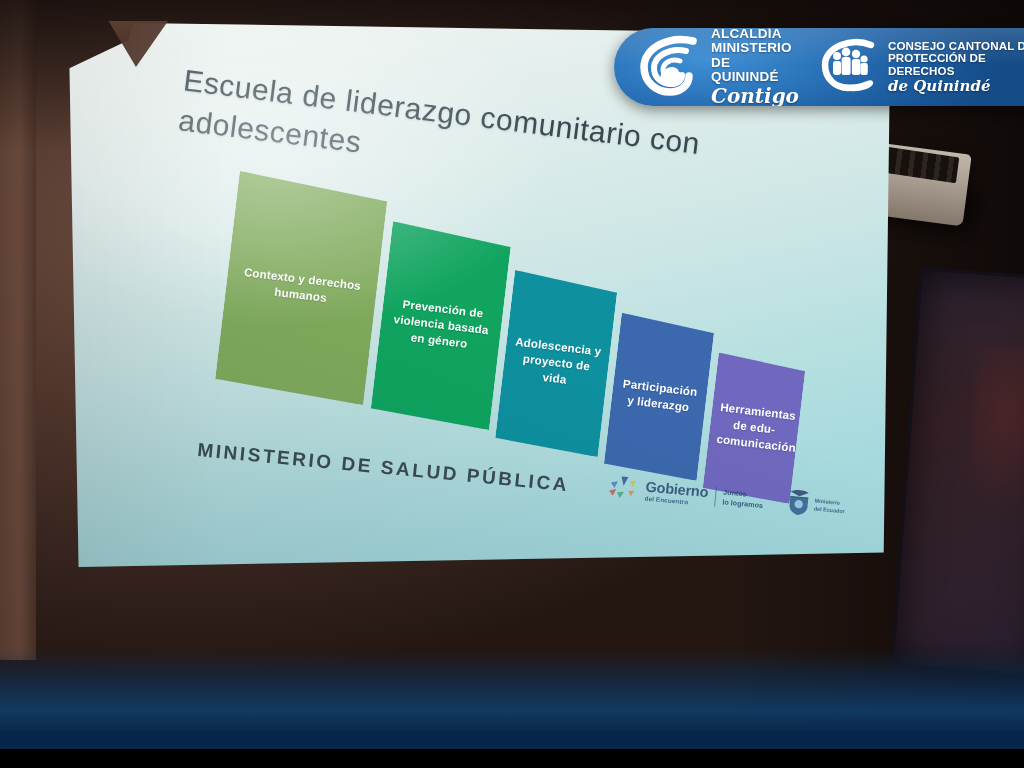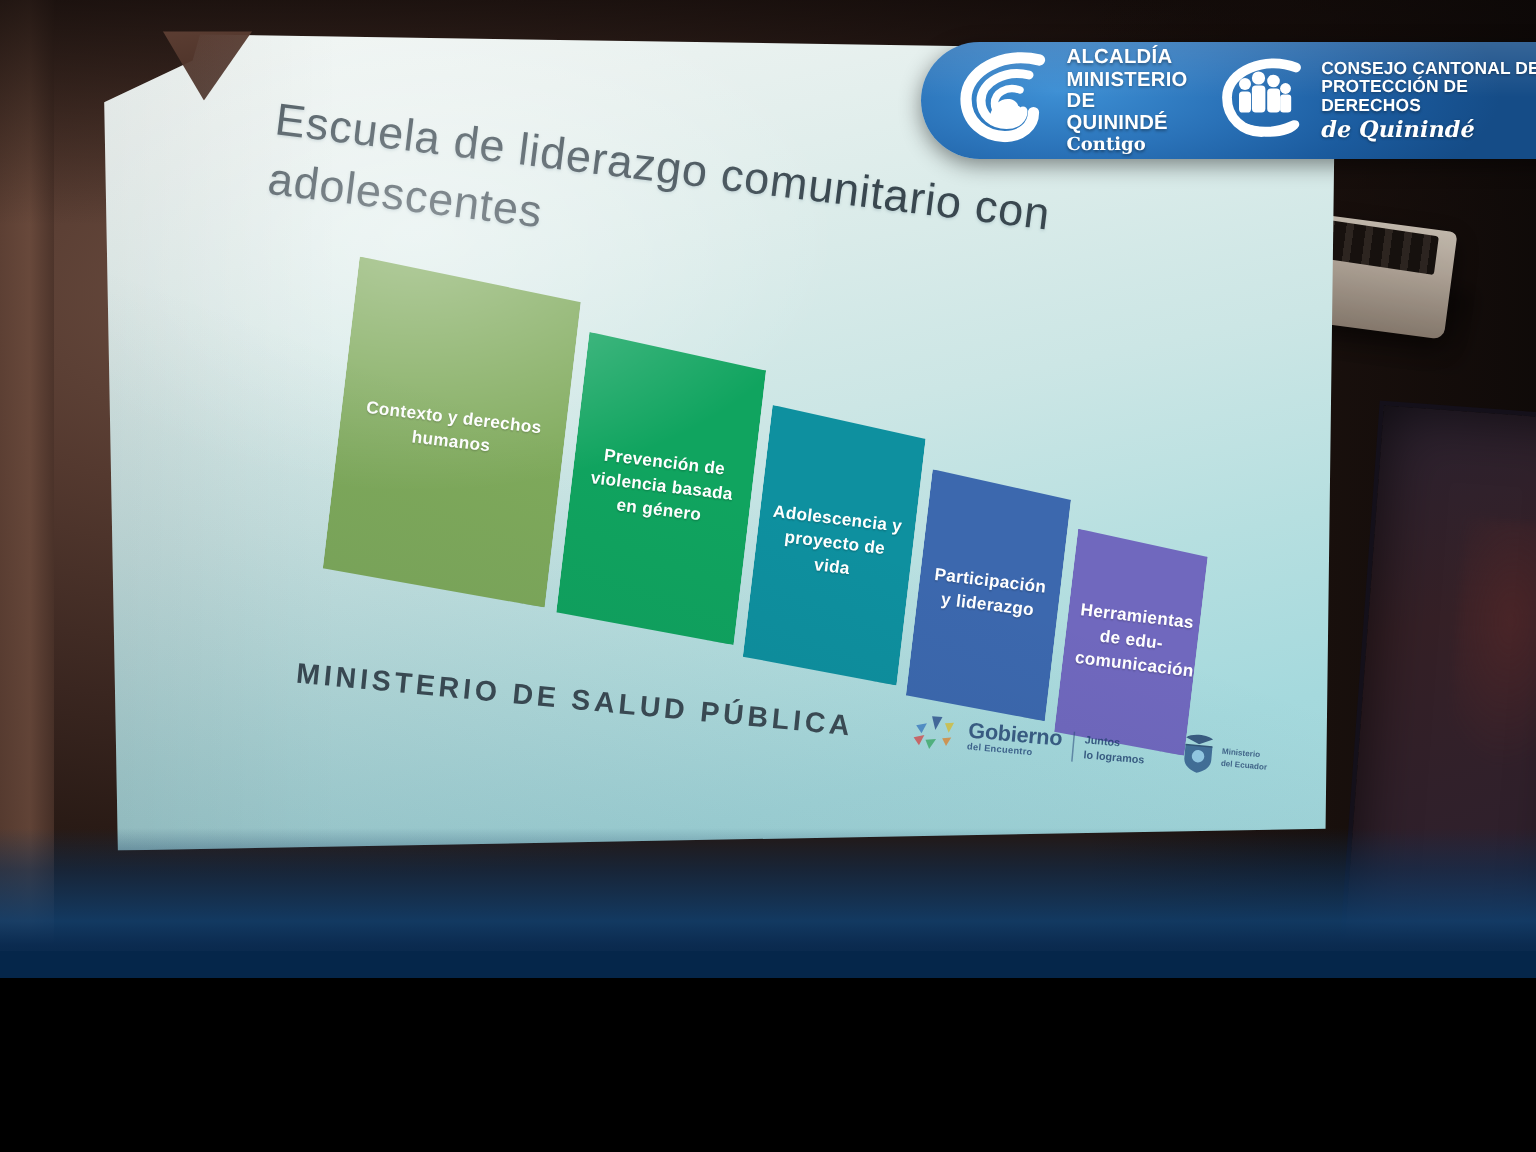--- a/index.html
+++ b/index.html
@@ -5,21 +5,21 @@
   * { box-sizing: border-box; margin: 0; padding: 0; }
   html, body {
     width: 1024px; height: 768px;
     overflow: hidden;
     background: #000;
     font-family: "Liberation Sans", sans-serif;
   }
 
   #stage {
     position: relative;
-    width: 1024px; height: 652px;
+    width: 1024px; height: 749px;
     overflow: hidden;
     background: #f0abfc;
   }
 
   
   .wall {
     position: absolute; inset: 0;
     background:
       radial-gradient(ellipse 70% 60% at 18% 30%, #6b4d40 0%, #54392f 35%, #3a2620 70%, #241712 100%),
       linear-gradient(180deg, #4a3129 0%, #40291f 40%, #2b1c16 100%);
@@ -249,22 +249,22 @@
   }
   .brand { display: flex; align-items: center; gap: 9px; position: relative; z-index: 2; }
   .brand-mark { flex: 0 0 auto; }
   .brand-lines { color: #fff; line-height: 1.07; }
   .brand-l1, .brand-l2, .brand-l3 {
     font-size: 13.5px; font-weight: 700; letter-spacing: .2px;
     text-shadow: 0 1px 2px rgba(0,0,0,.35);
   }
   .brand-script {
     font-family: "DejaVu Serif", serif;
-    font-weight: 700;
-    font-size: 12px; color: #fff; margin-top: 1px;
+    font-style: italic; font-weight: 700;
+    font-size: 20px; color: #fff; margin-top: 1px;
     text-shadow: 0 1px 2px rgba(0,0,0,.4);
   }
   .brand2-lines { color: #fff; line-height: 1.08; }
   .brand2-l1, .brand2-l2 {
     font-size: 11.6px; font-weight: 700; letter-spacing: .1px;
     text-shadow: 0 1px 2px rgba(0,0,0,.35);
   }
   .brand2-script {
     font-family: "DejaVu Serif", serif;
     font-style: italic; font-weight: 700;

